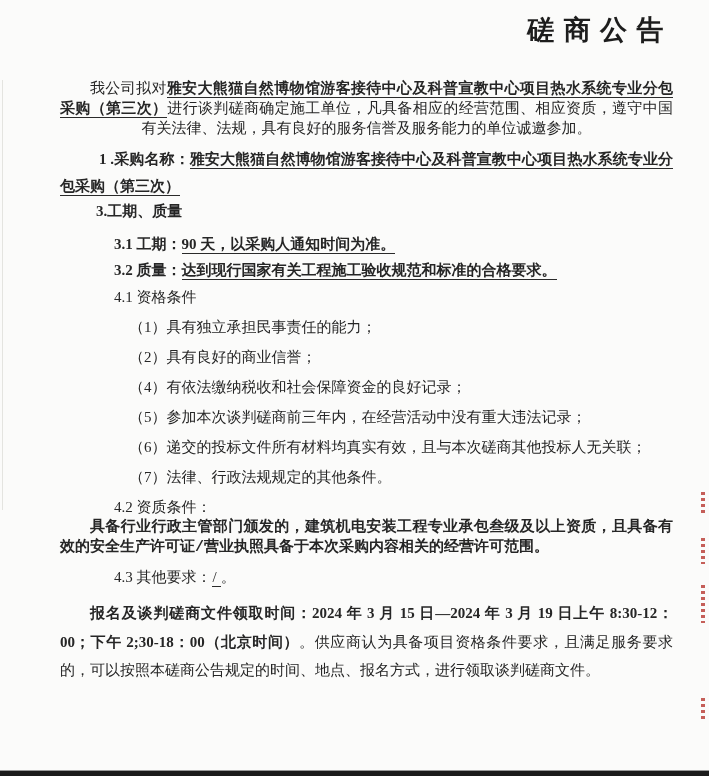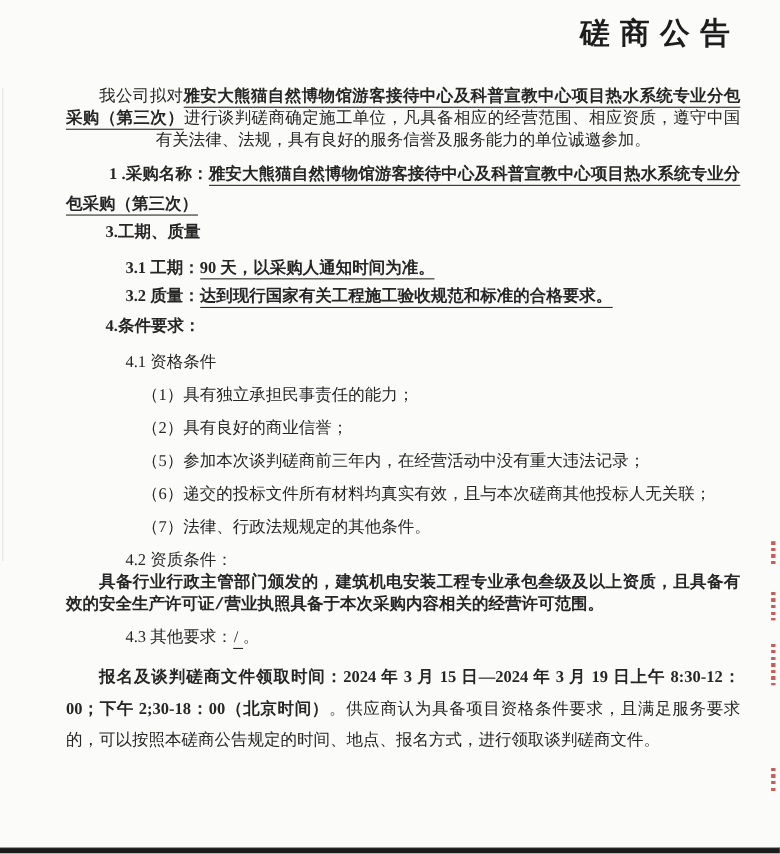--- a/index.html
+++ b/index.html
@@ -83,26 +83,26 @@
 
   <p class="sec1"><span>1 .采购名称：</span><span class="ul">雅安大熊猫自然博物馆游客接待中心及科普宣教中心项目热水系统专业分包采购（第三次）</span></p>
 
 
   <p class="row ind1 s3 b">3.工期、质量</p>
 
   <p class="row ind2 s31"><span class="b">3.1 工期：</span><span class="b ul">90 天，以采购人通知时间为准。</span></p>
 
   <p class="row ind2 s32"><span class="b">3.2 质量：</span><span class="b ul">达到现行国家有关工程施工验收规范和标准的合格要求。</span></p>
 
-  <p class="row ind1 s4 b">4.条件要求：</p>
 
   <p class="row ind2 s41">4.1 资格条件</p>
 
   <p class="row ind3 qitem">（1）具有独立承担民事责任的能力；</p>
   <p class="row ind3 qitem">（2）具有良好的商业信誉；</p>
+  <p class="row ind3 qitem">（4）有依法缴纳税收和社会保障资金的良好记录；</p>
   <p class="row ind3 qitem">（5）参加本次谈判磋商前三年内，在经营活动中没有重大违法记录；</p>
   <p class="row ind3 qitem">（6）递交的投标文件所有材料均真实有效，且与本次磋商其他投标人无关联；</p>
   <p class="row ind3 qitem">（7）法律、行政法规规定的其他条件。</p>
 
   <p class="row ind2 s42">4.2 资质条件：</p>
 
   <p class="para42">具备行业行政主管部门颁发的，建筑机电安装工程专业承包叁级及以上资质，且具备有效的安全生产许可证/营业执照具备于本次采购内容相关的经营许可范围。</p>
 
   <p class="row ind2 s43"><span>4.3 其他要求：</span><span class="slash-u">/</span><span>。</span></p>
 

